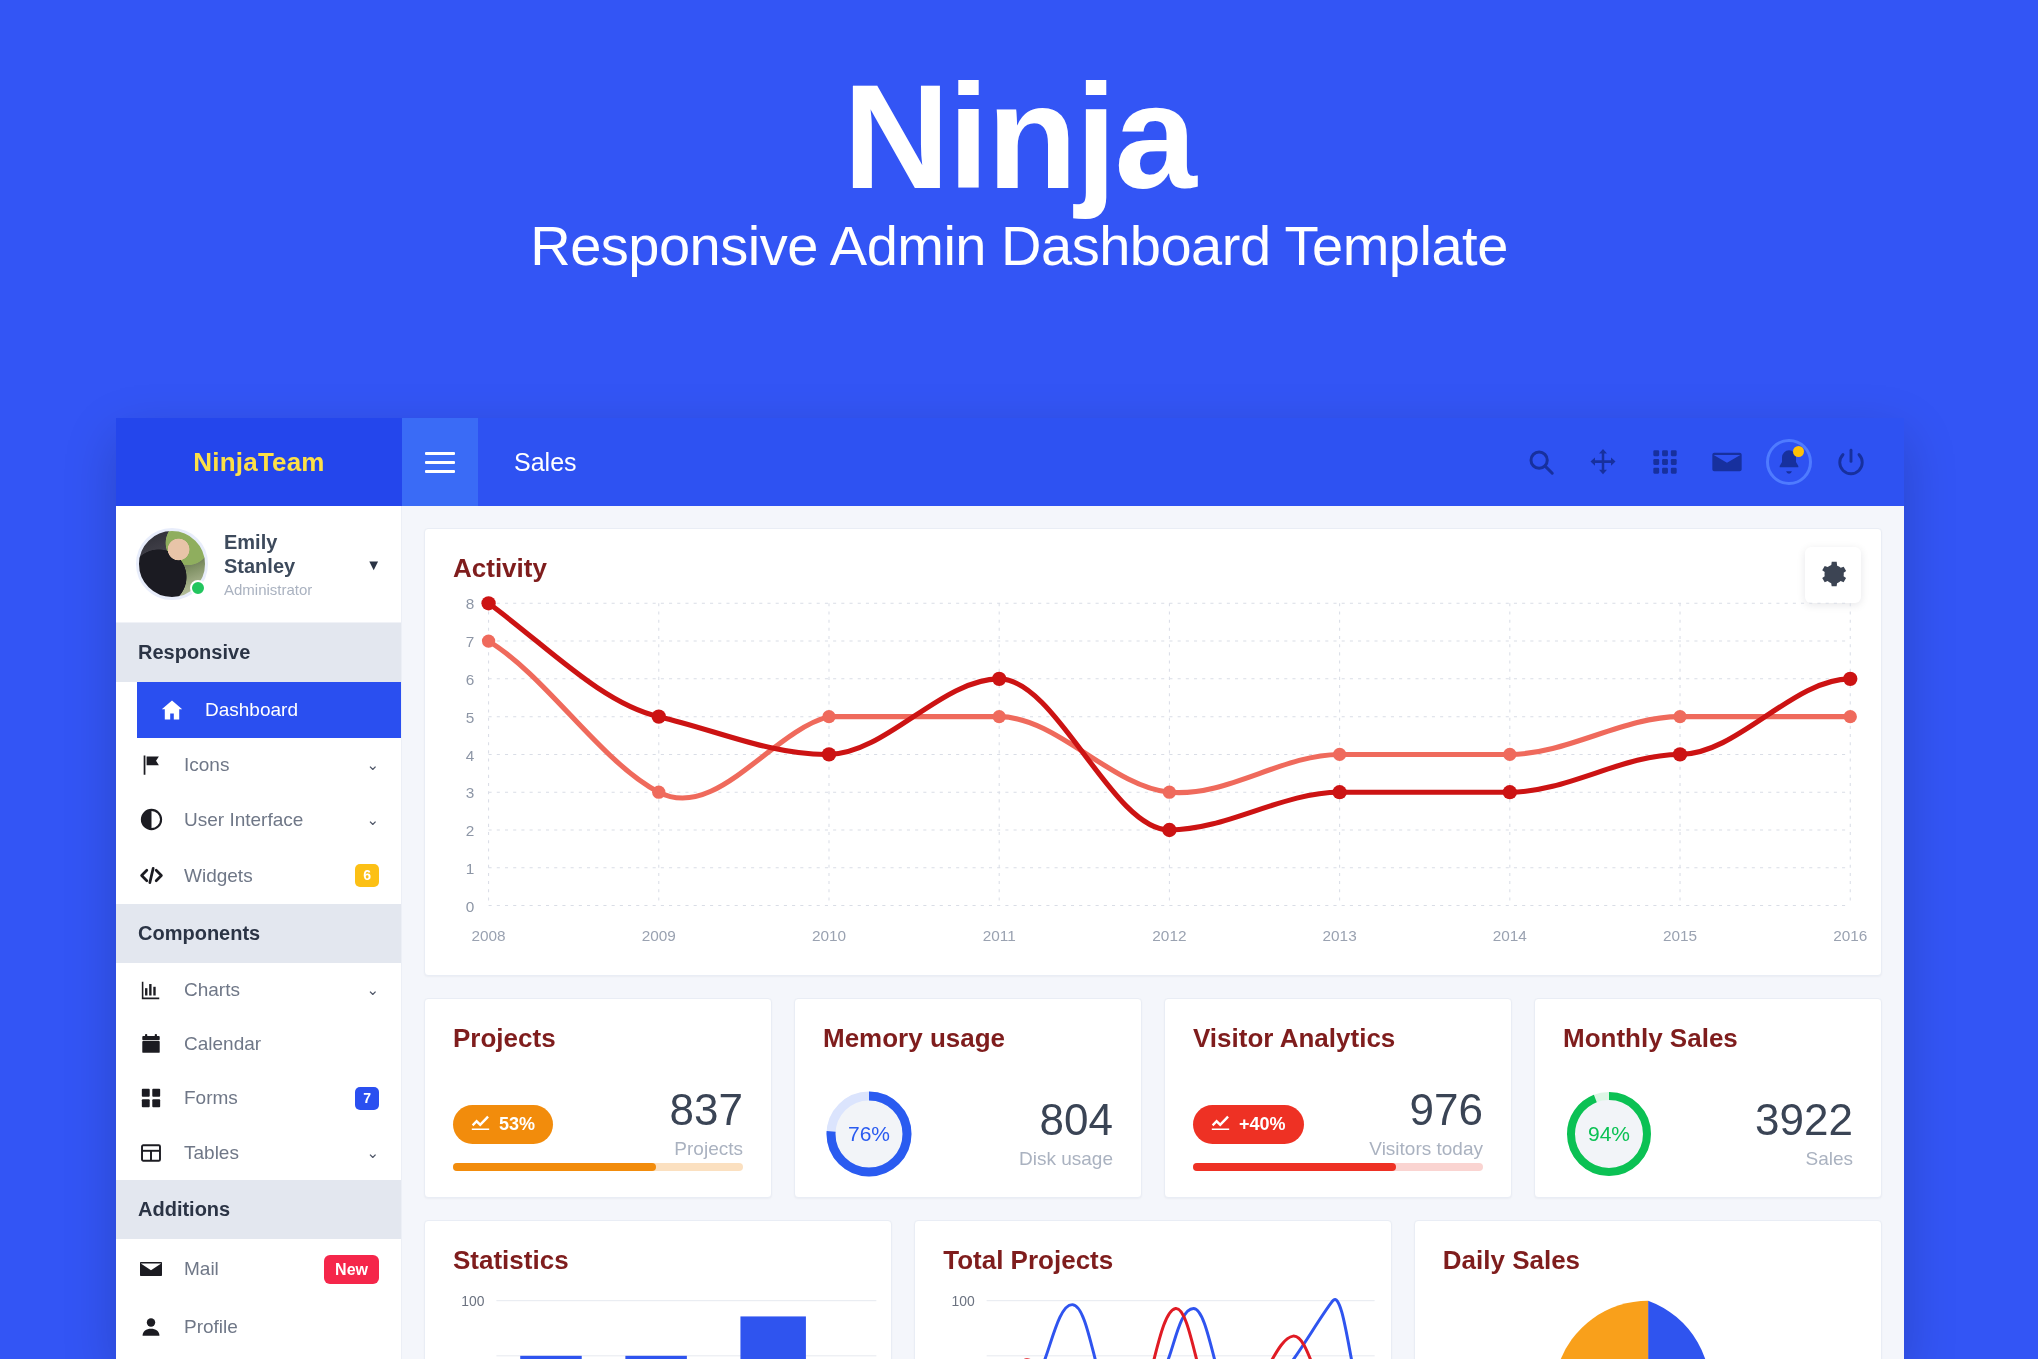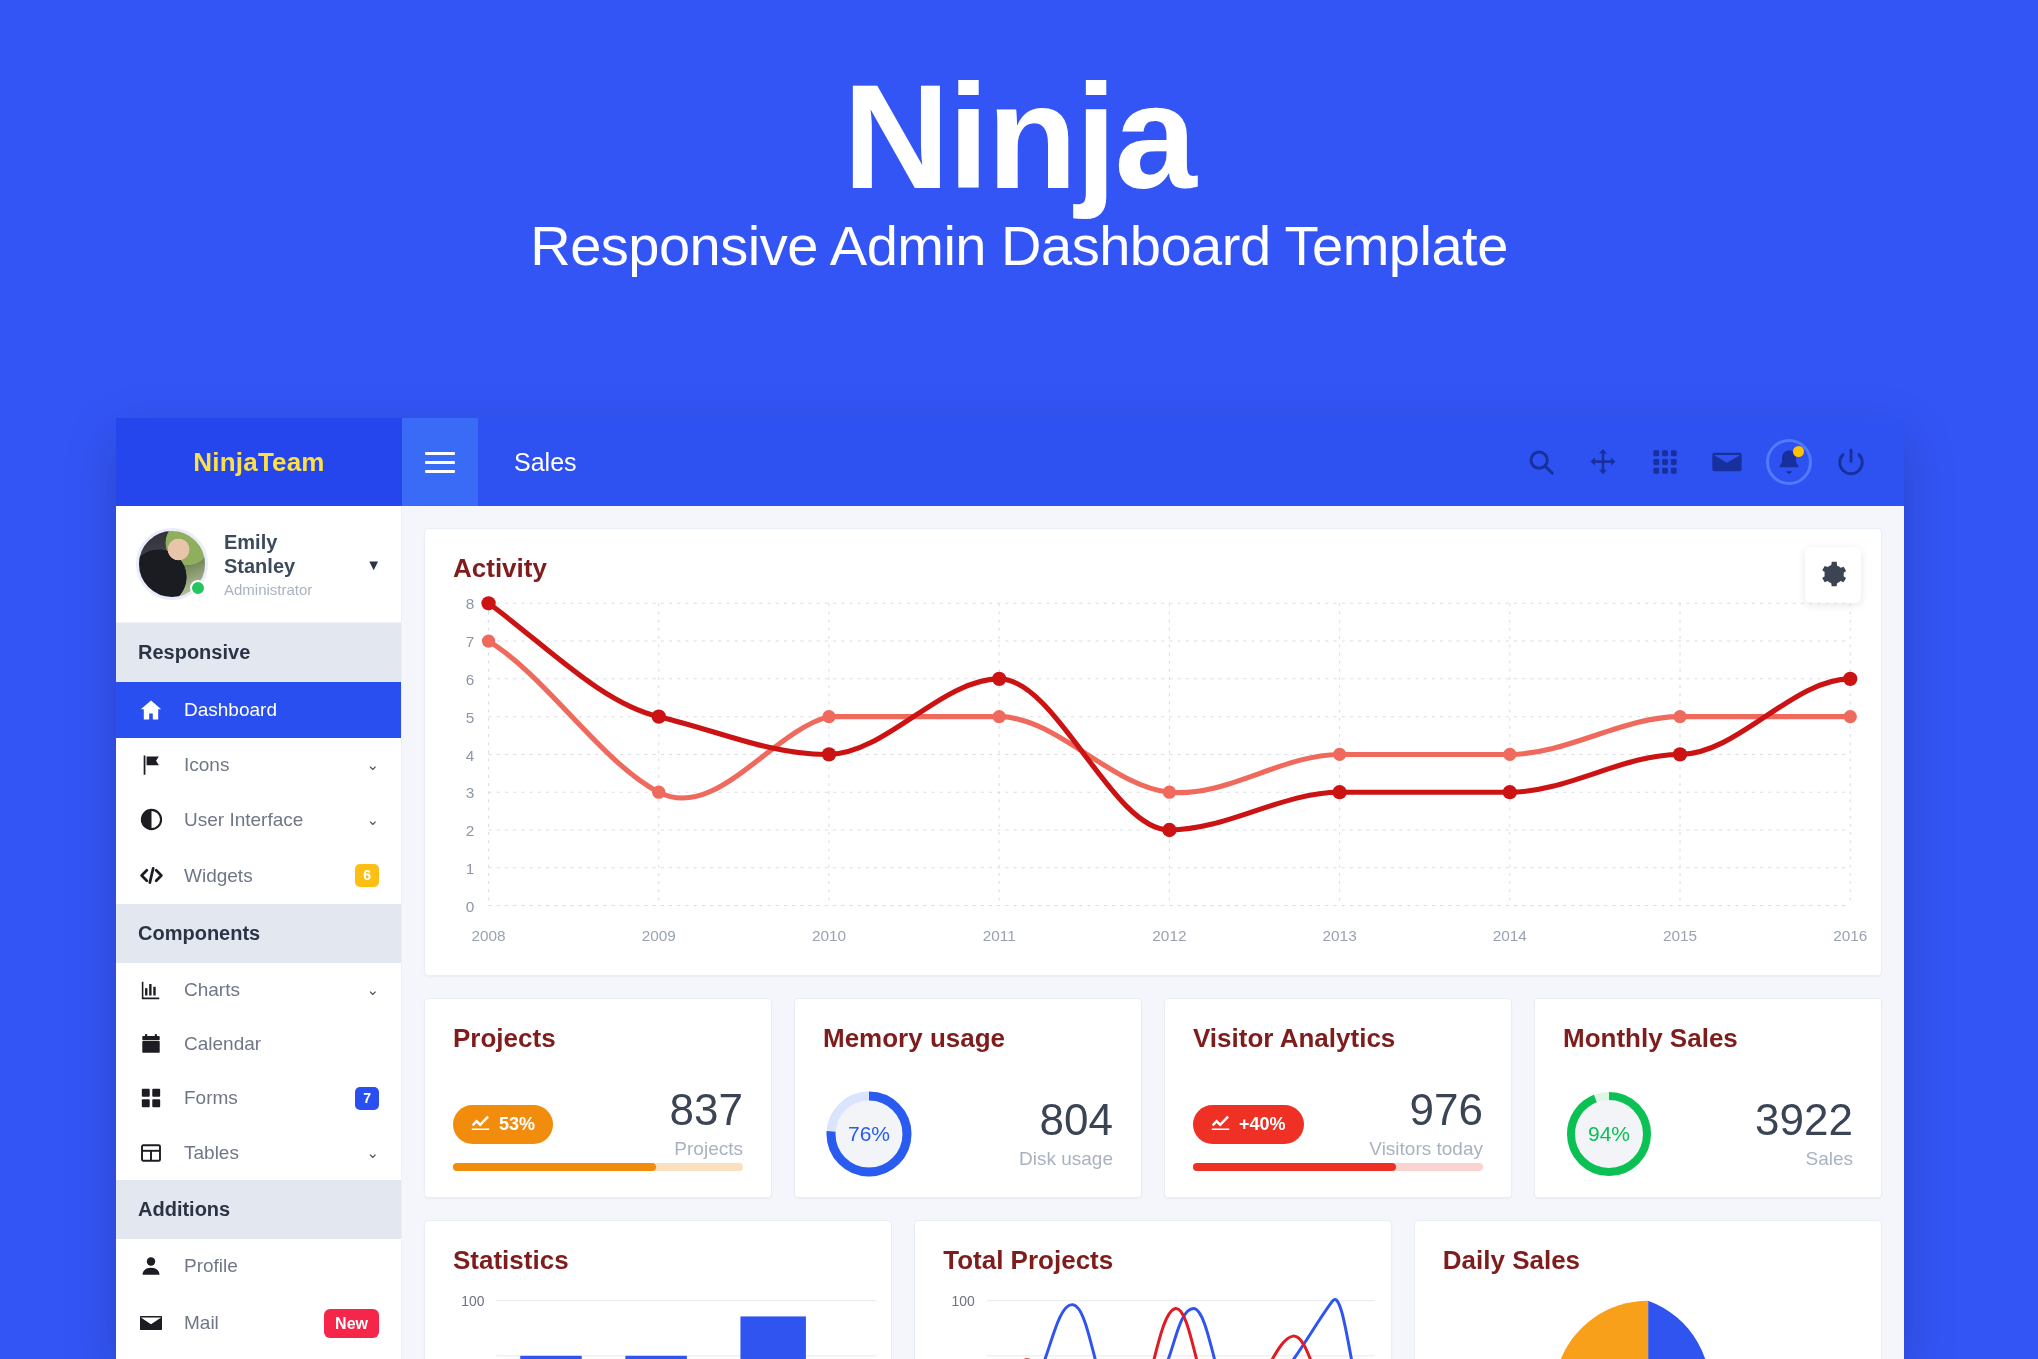--- a/index.html
+++ b/index.html
@@ -127,21 +127,21 @@
     background: #e3e7ef;
     padding: 18px 22px;
     font-size: 20px; font-weight: 700; color: #2b3445;
   }
   .nav-item {
     display: flex; align-items: center;
     padding: 16px 22px; gap: 20px;
     font-size: 19px; color: #6f7787;
     cursor: pointer; position: relative;
   }
-  .nav-item.active { background: #2a4ff0; color: #fff; }
+  .nav-item.active { background: #2a4ff0; color: #fff; margin-left: 21px; }
   .nav-ico { width: 26px; flex: 0 0 26px; display: flex; align-items: center; justify-content: center; }
   .nav-ico svg { display: block; }
   .nav-label { flex: 1; }
   .nav-caret { font-size: 15px; color: #4a5264; }
   .badge {
     font-size: 14px; font-weight: 700; color: #fff;
     border-radius: 5px; padding: 3px 8px; line-height: 1.2;
   }
   .badge.yellow { background: #fcc015; }
   .badge.blue { background: #2a4ff0; }
@@ -387,36 +387,36 @@
             </svg>
         </span>
         <span class="nav-label">Tables</span>
         <span class="nav-caret">⌄</span>
       </div>
 
       <div class="nav-heading">Additions</div>
 
       <div class="nav-item">
         <span class="nav-ico">
+          <svg width="24" height="24" viewBox="0 0 24 24" fill="#1c1c22">
+              <path d="M2 5h20c.6 0 1 .4 1 1v12c0 .6-.4 1-1 1H2c-.6 0-1-.4-1-1V6c0-.6.4-1 1-1zm10 8.2L22.2 6.4H1.8z"></path>
+            </svg>
+        </span>
+        <span class="nav-label">Mail</span>
+        <span class="badge red">New</span>
+      </div>
+
+      <div class="nav-item">
+        <span class="nav-ico">
           <svg width="22" height="22" viewBox="0 0 24 24" fill="#1c1c22">
               <circle cx="12" cy="7" r="4.6"></circle>
               <path d="M2.8 21.5c0-5 4.1-7.6 9.2-7.6s9.2 2.6 9.2 7.6z"></path>
             </svg>
         </span>
         <span class="nav-label">Profile</span>
-      </div>
-
-      <div class="nav-item">
-        <span class="nav-ico">
-          <svg width="24" height="24" viewBox="0 0 24 24" fill="#1c1c22">
-              <path d="M2 5h20c.6 0 1 .4 1 1v12c0 .6-.4 1-1 1H2c-.6 0-1-.4-1-1V6c0-.6.4-1 1-1zm10 8.2L22.2 6.4H1.8z"></path>
-            </svg>
-        </span>
-        <span class="nav-label">Mail</span>
-        <span class="badge red">New</span>
       </div>
 
       <div class="nav-item">
         
         
         
       </div>
     </div>
 
     <div class="content">

